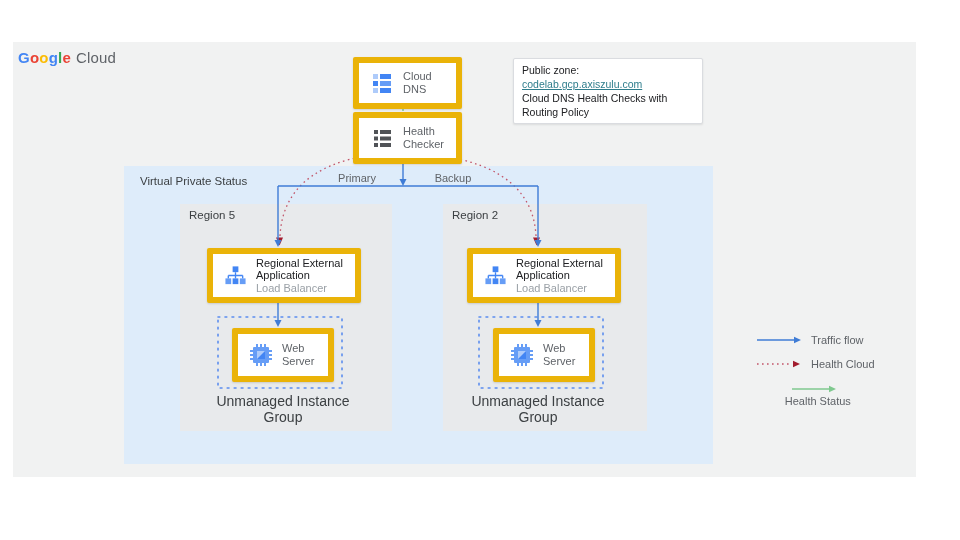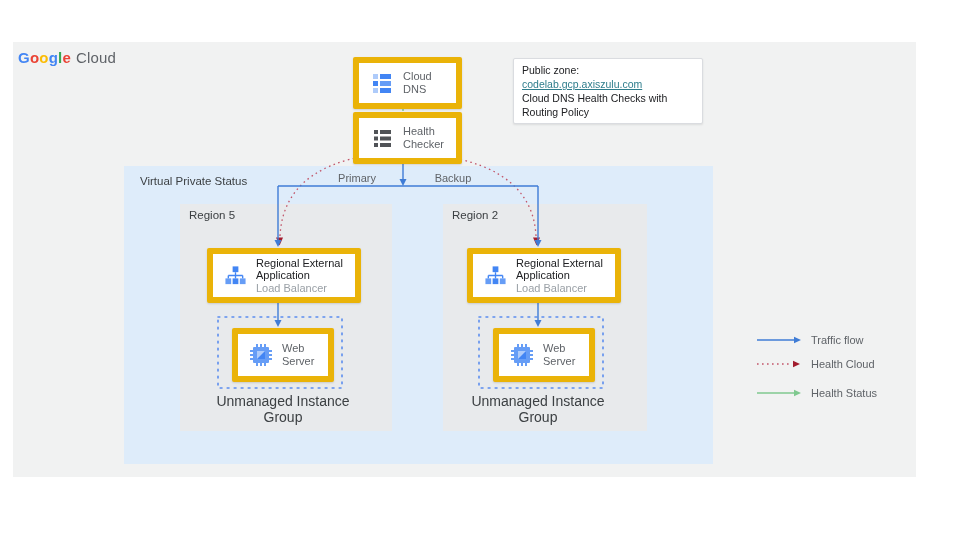--- a/index.html
+++ b/index.html
@@ -57,21 +57,21 @@
   .primary{left:327px;top:172px;}
   .backup{left:423px;top:172px;}
 
   .note{left:513px;top:58px;width:190px;background:#fff;border:1px solid #dadce0;border-radius:2px;
         box-shadow:0 1px 2px rgba(60,64,67,.12);padding:4px 8px;font-size:10.5px;line-height:14px;
         color:#202124;z-index:3;box-sizing:border-box;}
   .note a{color:var(--link);text-decoration:underline;}
 
   .legend{left:755px;top:330px;z-index:3;}
   .legend-row{display:flex;align-items:center;height:20px;margin-bottom:4px;}
-  .legend-row.last{margin-top:9px;}
+  .legend-row.last{margin-top:9px;flex-direction:column;}
   .legend-row .lsvg{width:50px;height:12px;flex:0 0 auto;}
   .legend-row .llabel{margin-left:6px;font-size:11px;color:#5f6368;}
 </style>
 </head>
 <body>
 
 <div id="stage">
 
   <div class="abs canvas"></div>
 

